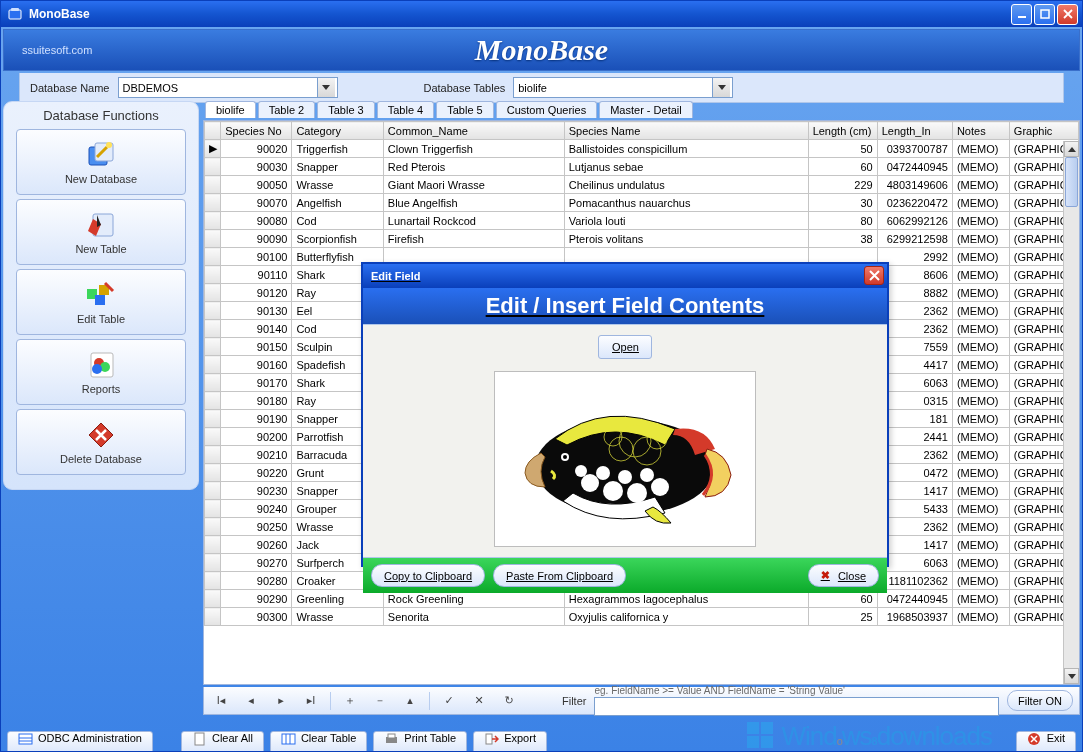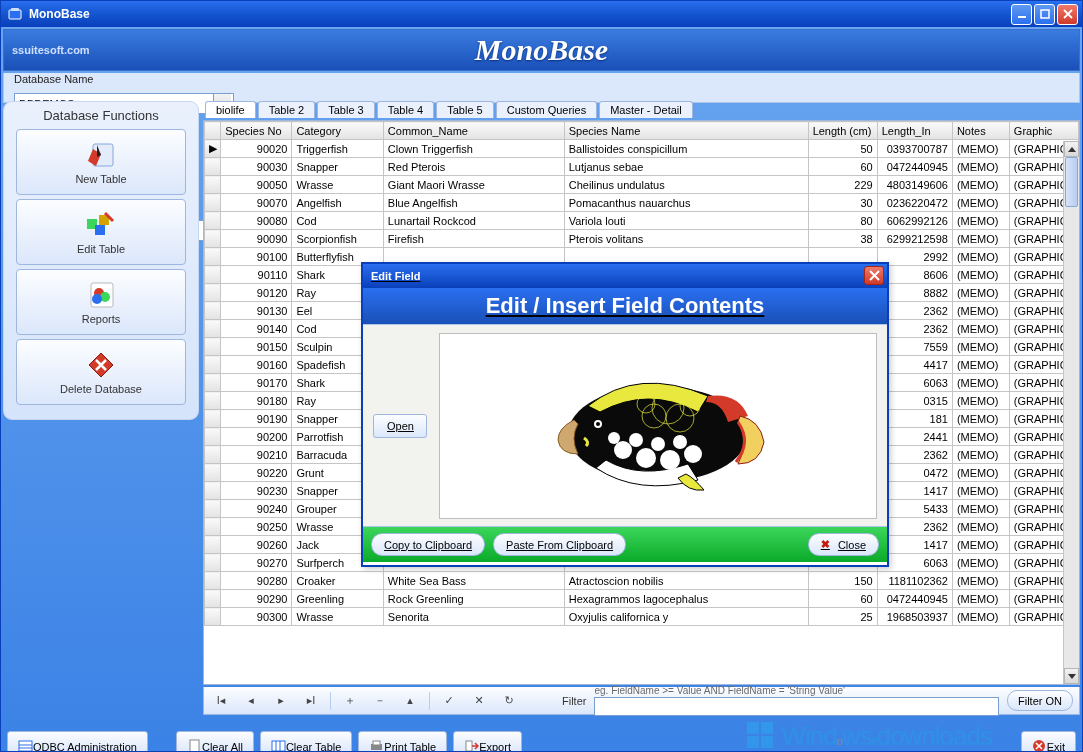--- a/index.html
+++ b/index.html
@@ -8,24 +8,24 @@
 .window { width: 1083px; height: 752px; border: 1px solid #0a3fba; background: linear-gradient(#6aa6f0,#3b82e6); position: relative; overflow: hidden; }
 
 .titlebar { height: 26px; background: linear-gradient(to bottom, #2a6ff0, #1455d0 50%, #0a3fba); color: #fff; display: flex; align-items: center; padding: 0 4px 0 6px; }
 .titlebar .ticon { width: 16px; height: 16px; margin-right: 6px; display: inline-flex; }
 .titlebar .title { font-weight: bold; font-size: 12px; }
 .titlebar .spacer { flex: 1; }
 .tbtn { width: 21px; height: 21px; margin-left: 2px; border: 1px solid #fff; border-radius: 3px; background: linear-gradient(#5f9af0,#2a6ff0); display: inline-flex; align-items: center; justify-content: center; color: #fff; font-weight: bold; cursor: pointer; }
 .tbtn.close { background: linear-gradient(#f07a6a,#d03a2a); }
 
 .banner { height: 42px; margin: 2px; border: 1px solid #3a6fca; background: linear-gradient(#3a7ce0,#1a50b8); display: flex; align-items: center; position: relative; }
-.banner .left { color: #cfe0ff; font-size: 11px; margin-left: 8px; font-weight: bold; }
+.banner .left { color: #cfe0ff; font-size: 11px; margin-left: 18px; }
 .banner .center { position: absolute; left: 0; right: 0; text-align: center; font-family: "Times New Roman", serif; font-size: 30px; font-style: italic; font-weight: bold; color: #fff; text-shadow: 0 1px 2px #06307a; pointer-events: none; }
 
-.topfields { height: 30px; background: #dbe7fb; margin: 0 2px; display: flex; padding: 0 10px; gap: 8px; border: 1px solid #b0c7ea; border-top: none; flex-direction: column; }
+.topfields { height: 30px; background: #dbe7fb; margin: 0 18px; display: flex; align-items: center; padding: 0 10px; gap: 8px; border: 1px solid #b0c7ea; border-top: none; }
 .toplabel { color: #222; }
 .tfield { flex: 0 0 auto; }
 .combo { display: inline-flex; align-items: center; background: #fff; border: 1px solid #7a9fcf; height: 21px; }
 .combo input { border: none; background: transparent; padding: 0 4px; height: 19px; outline: none; }
 .combo .dd { width: 18px; height: 19px; border-left: 1px solid #7a9fcf; background: linear-gradient(#f3f3f3,#d8d8d8); display: flex; align-items: center; justify-content: center; cursor: pointer; }
 .tri { width: 0; height: 0; border-left: 4px solid transparent; border-right: 4px solid transparent; border-top: 5px solid #333; }
 
 .body { position: absolute; top: 100px; left: 2px; right: 2px; bottom: 2px; display: flex; gap: 4px; }
 
 .sidebar { width: 196px; display: flex; flex-direction: column; gap: 4px; }
@@ -61,32 +61,32 @@
 .navbtn { width: 22px; height: 20px; display: inline-flex; align-items: center; justify-content: center; color: #444; cursor: pointer; border-radius: 2px; }
 .navbar .sep { width: 1px; height: 18px; background: #b8cdef; }
 .navspacer { flex: 0 0 20px; }
 .filterlbl { color: #333; margin-left: 6px; }
 .filterbox { flex: 1; display: flex; flex-direction: column; gap: 1px; }
 .filterhint { color: #6a6a6a; font-size: 10px; }
 .filterinput { width: 100%; height: 19px; border: 1px solid #7a9fcf; padding: 0 4px; }
 .filterout { height: 21px; padding: 0 10px; border: 1px solid #9fb6df; border-radius: 10px; background: linear-gradient(#fcfdff,#dbe7fb); cursor: pointer; }
 
 .footer { position: absolute; left: 2px; right: 2px; bottom: 2px; height: 30px; background: transparent; display: flex; align-items: center; gap: 6px; padding: 0 4px; }
-.fbtn { display: inline-flex; align-items: flex-end; height: 23px; padding: 0 10px; border: 1px solid #9fb6df; border-radius: 3px; background: linear-gradient(#fcfdff,#dbe7fb); cursor: pointer; margin-top: 16px; }
+.fbtn { display: inline-flex; align-items: flex-start; gap: 5px; height: 23px; padding: 0 10px; border: 1px solid #9fb6df; border-radius: 3px; background: linear-gradient(#fcfdff,#dbe7fb); cursor: pointer; margin-top: 16px; }
 .fbtn .mi { width: 15px; height: 14px; display: inline-flex; }
 .footer .gap { flex: 1; }
 .watermark { opacity: 0.45; font-size: 26px; font-weight: 300; color: #1fa4e6; letter-spacing: -1px; position: absolute; right: 90px; bottom: -1px; pointer-events: none; }
 .watermark b { color: #1fa4e6; font-weight: 600; }
 .watermark .o { color: #f3941c; }
 
 .dialog { position: absolute; left: 360px; top: 261px; width: 528px; height: 305px; border: 2px solid #0a3fba; background: #fff; box-shadow: 2px 2px 6px rgba(0,0,0,0.2); z-index: 30; text-decoration: underline; }
 .dialog .dtitle { height: 24px; background: linear-gradient(to bottom,#2a6ff0,#0a3fba); color: #fff; font-weight: bold; display: flex; align-items: center; padding: 0 28px 0 8px; position: relative; }
 .dialog .dclose { position: absolute; right: 3px; top: 2px; width: 20px; height: 19px; border: 1px solid #a82413; background: linear-gradient(#f07a6a,#d03a2a); border-radius: 3px; color: #fff; display: flex; align-items: center; justify-content: center; font-weight: bold; cursor: pointer; }
 .dialog .dheader { height: 36px; background: linear-gradient(#2a6ff0,#1a50b8); color: #fff; font-size: 22px; font-family: Arial; font-weight: bold; display: flex; align-items: center; justify-content: center; }
-.dialog .dbody { height: 203px; background: #f2f2ee; border-top: 1px solid #b0c7ea; border-bottom: 1px solid #b0c7ea; display: flex; align-items: center; padding: 10px; gap: 12px; }
+.dialog .dbody { height: 234px; background: #f2f2ee; border-top: 1px solid #b0c7ea; border-bottom: 1px solid #b0c7ea; display: flex; align-items: center; padding: 10px; gap: 12px; flex-direction: column; }
 .openbtn { height: 24px; padding: 0 12px 0 8px; display: inline-flex; align-items: center; gap: 5px; border: 1px solid #9fb6df; border-radius: 3px; background: linear-gradient(#fcfdff,#dbe7fb); cursor: pointer; }
 .fishbox { flex: 1; height: 186px; border: 1px solid #bdbdbd; background: #fff; display: flex; align-items: center; justify-content: center; position: relative; }
 .fishbox svg { width: 260px; height: 160px; }
 .dialog .dfoot { height: 35px; background: linear-gradient(#3bd65b,#0baa2a); display: flex; align-items: center; padding: 0 8px; gap: 8px; }
 .dfb { height: 23px; padding: 0 12px; display: inline-flex; align-items: center; gap: 5px; border: 1px solid #9fb6df; border-radius: 11px; background: linear-gradient(#fcfdff,#dbe7fb); cursor: pointer; }
 .dfoot .gap { flex: 1; }
 .redx { color: #c51b0b; font-weight: bold; margin-right: 3px; }
 </style>
 </head>
 <body>
@@ -141,20 +141,31 @@
         </span>
     </span>
   </div>
 
   <div class="body">
 
     <div class="sidebar">
       <div class="sidepanel">
         <div class="pheader">Database Functions</div>
 
+        <div class="bigbtn">
+          <span class="bicon">
+            <svg viewBox="0 0 36 32">
+                <rect x="6" y="8" width="18" height="18" rx="2" fill="#4a8ef0" stroke="#1a50b8"></rect>
+                <rect x="12" y="4" width="18" height="18" rx="2" fill="#e3ecfb" stroke="#8aa6d8"></rect>
+                <path d="M14 18 L24 8" stroke="#d5a200" stroke-width="3"></path>
+                <circle cx="26" cy="6" r="3" fill="#ffe15a"></circle>
+              </svg>
+          </span>
+          <span class="blabel">New Database</span>
+        </div>
 
         <div class="bigbtn">
           <span class="bicon">
             <svg viewBox="0 0 36 32">
                 <rect x="10" y="5" width="20" height="22" rx="2" fill="#e3ecfb" stroke="#8aa6d8"></rect>
                 <path d="M 10 10 l -5 12 l 8 5 l 5 -12 z" fill="#d43a2a"></path>
                 <path d="M 14 6 l 4 10 l -4 2 z" fill="#222"></path>
               </svg>
           </span>
           <span class="blabel">New Table</span>

